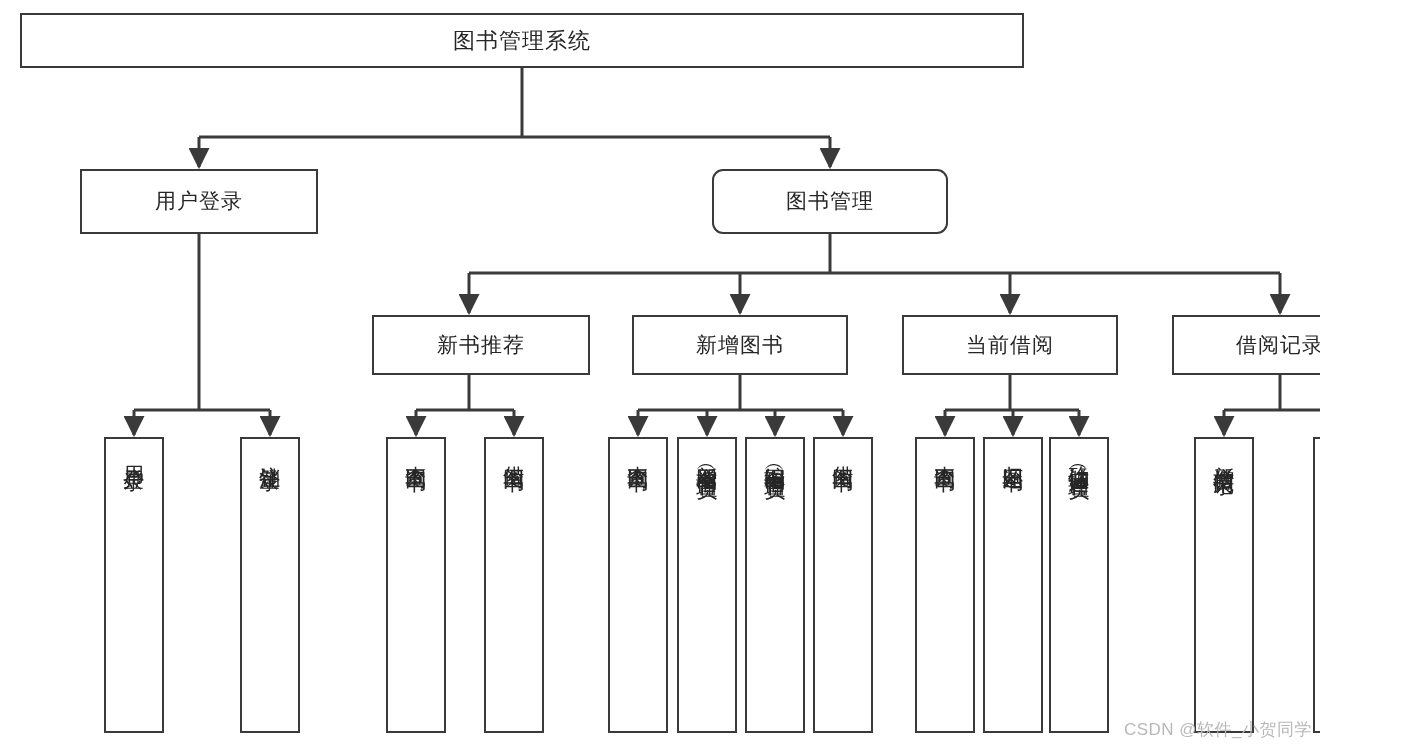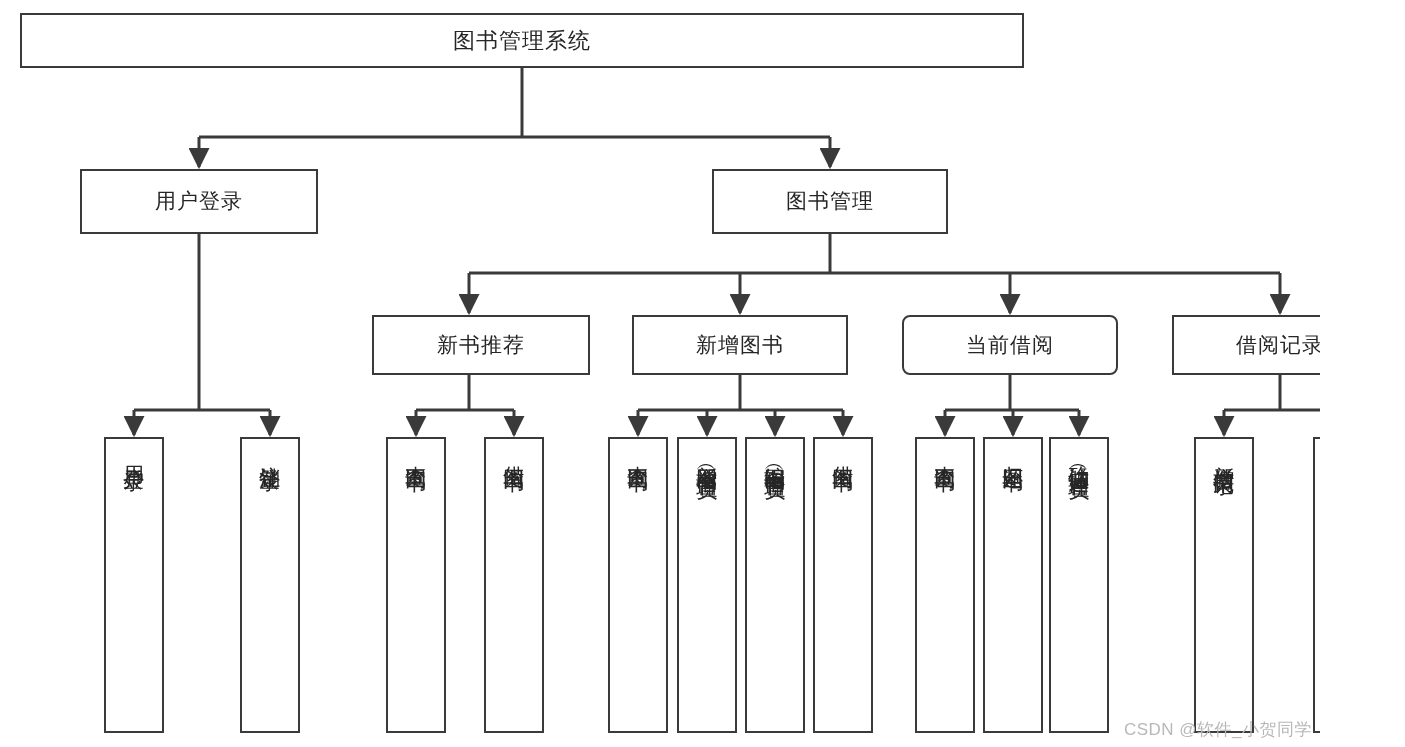--- a/index.html
+++ b/index.html
@@ -119,30 +119,30 @@
       </g>
   </svg>
 
   <div id="nodes-layer">
       <div class="node horiz root" style="left: 20px; top: 13px; width: 1004px; height: 55px;">
         <span>图书管理系统</span>
       </div>
       <div class="node horiz" style="left: 80px; top: 169px; width: 238px; height: 65px;">
         <span>用户登录</span>
       </div>
-      <div class="node horiz" style="left: 712px; top: 169px; width: 236px; height: 65px;">
+      <div class="node horiz" style="left: 712px; top: 169px; width: 236px; height: 65px; border-radius: 11px;">
         <span>图书管理</span>
       </div>
       <div class="node horiz" style="left: 372px; top: 315px; width: 218px; height: 60px; justify-content: center;">
         <span>新书推荐</span>
       </div>
       <div class="node horiz" style="left: 632px; top: 315px; width: 216px; height: 60px;">
         <span>新增图书</span>
       </div>
-      <div class="node horiz" style="left: 902px; top: 315px; width: 216px; height: 60px; border-radius: 8px;">
+      <div class="node horiz" style="left: 902px; top: 315px; width: 216px; height: 60px;">
         <span>当前借阅</span>
       </div>
       <div class="node horiz" style="left: 1172px; top: 315px; width: 216px; height: 60px;">
         <span>借阅记录</span>
       </div>
       <div class="node leaf" style="left: 104px; top: 437px; width: 60px; height: 296px;">
         <span class="vtext">用户登录</span>
       </div>
       <div class="node leaf" style="left: 240px; top: 437px; width: 60px; height: 296px;">
         <span class="vtext">注销登录</span>

